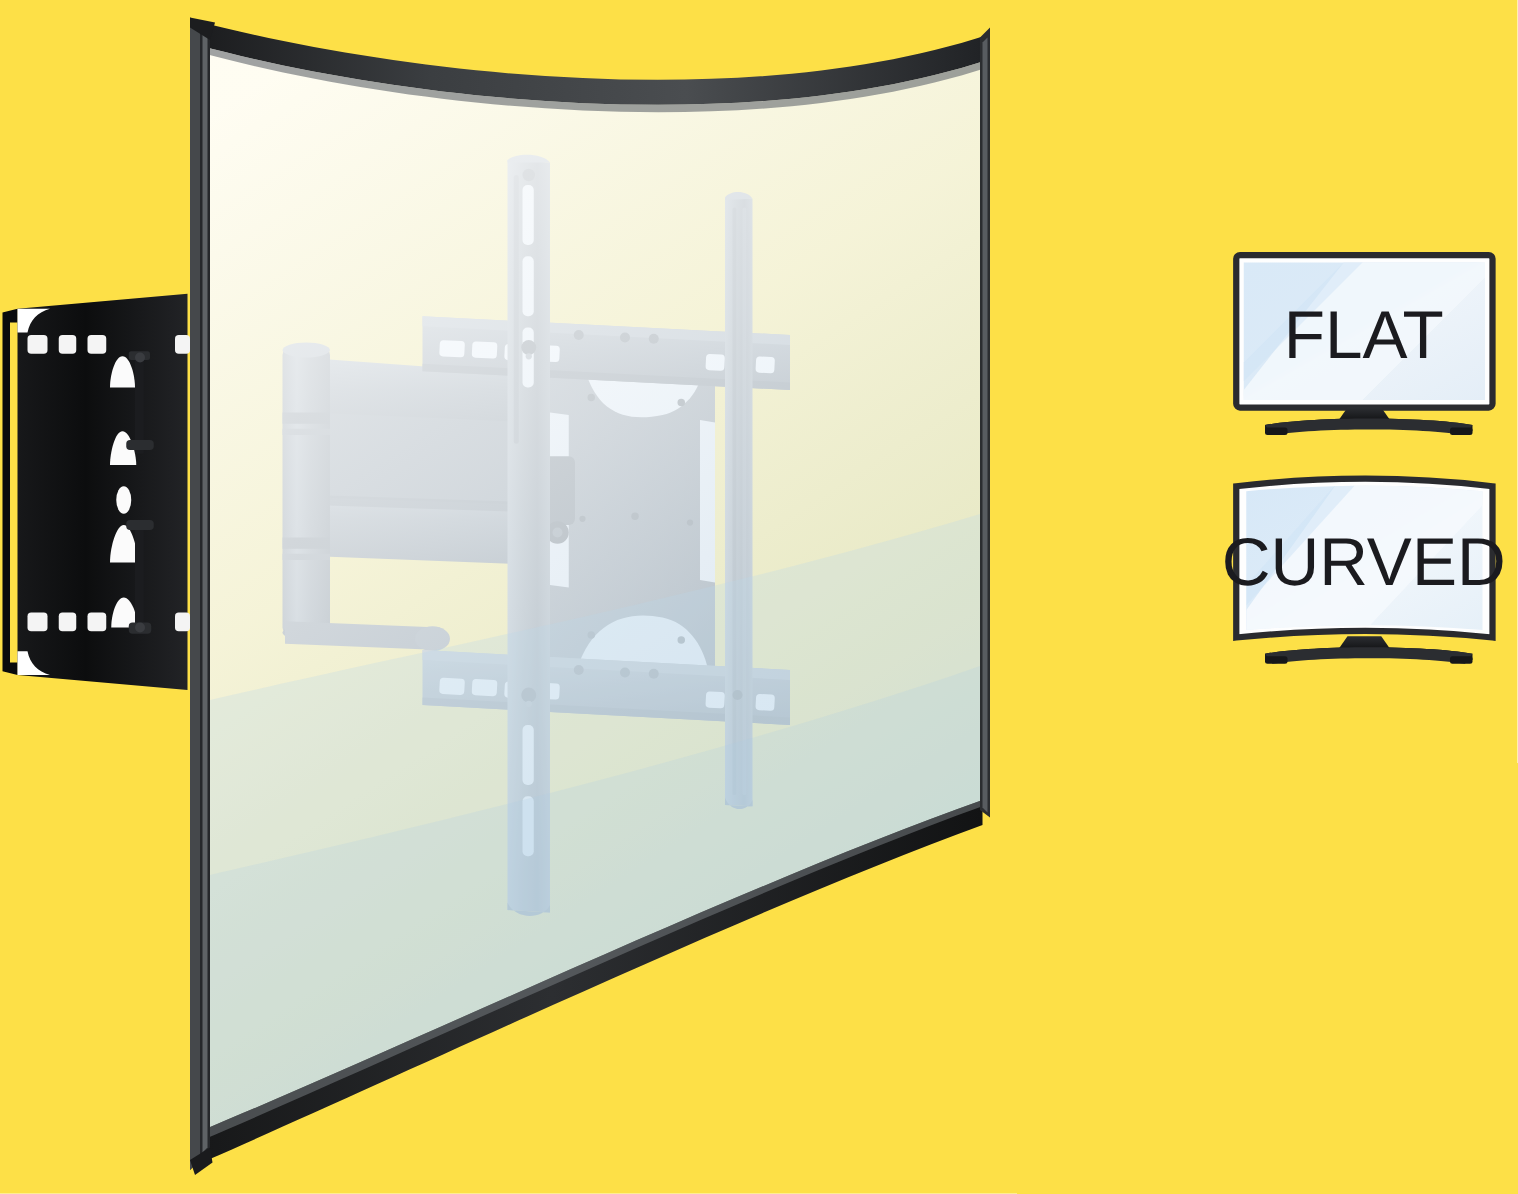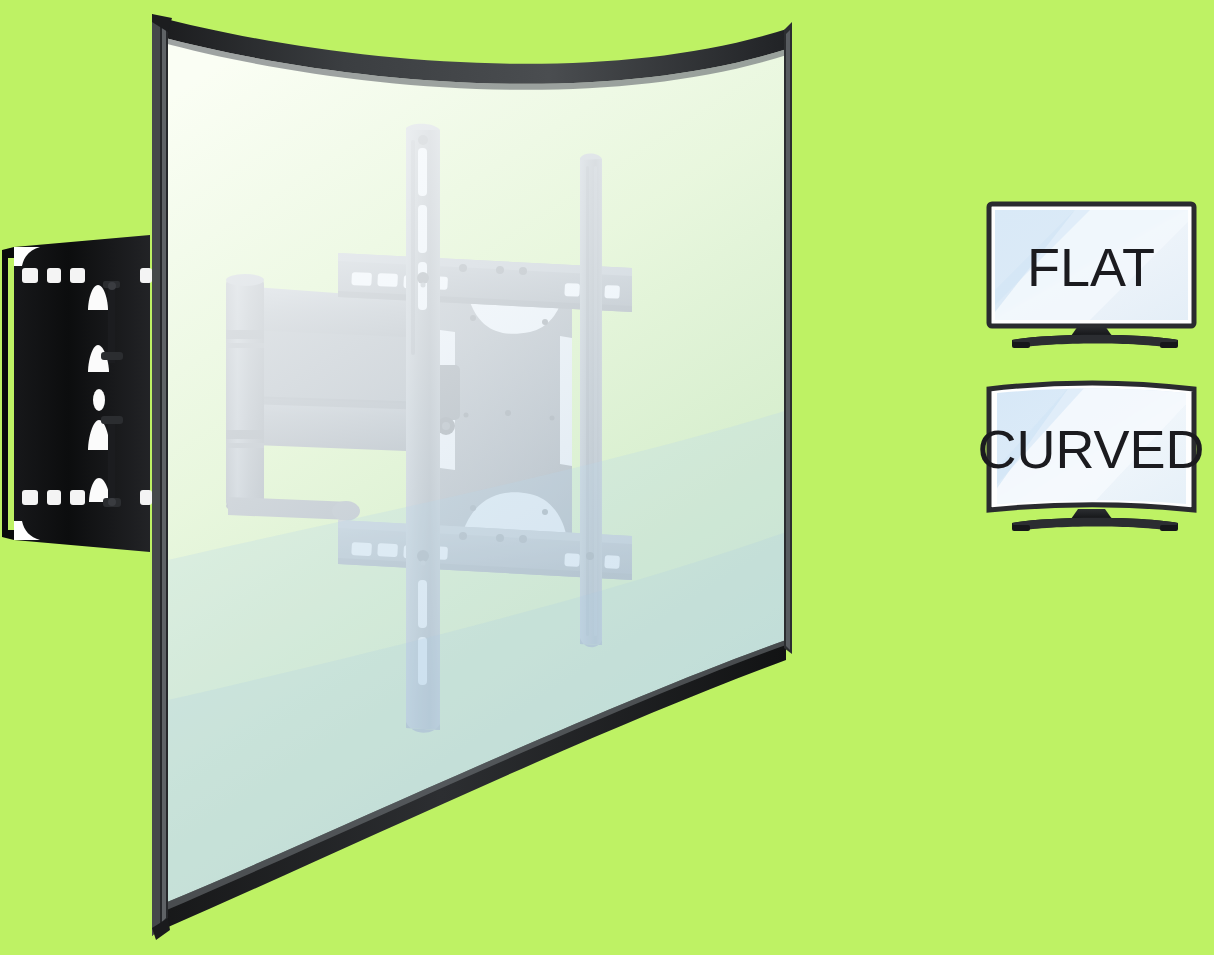--- a/index.html
+++ b/index.html
@@ -1,18 +1,18 @@
 <!DOCTYPE html>
 <html><head>
 <meta charset="utf-8">
 <style>
   html,body{margin:0;padding:0;background:#fff;}
   body{width:1214px;height:955px;position:relative;overflow:hidden;
        font-family:"Liberation Sans",sans-serif;}
-  .stage{position:absolute;inset:0;background:#bef264;}
+  .stage{position:absolute;inset:0;background:#fde047;}
   .layer{position:absolute;top:0;left:0;width:1214px;height:955px;}
   svg{display:block;}
   .badge-text{font-family:"Liberation Sans",sans-serif;fill:#1b1b1f;}
 </style>
 </head>
 <body>
 
 <div class="stage">
 
   <svg class="layer" viewBox="0 0 1214 955" width="1214" height="955">

